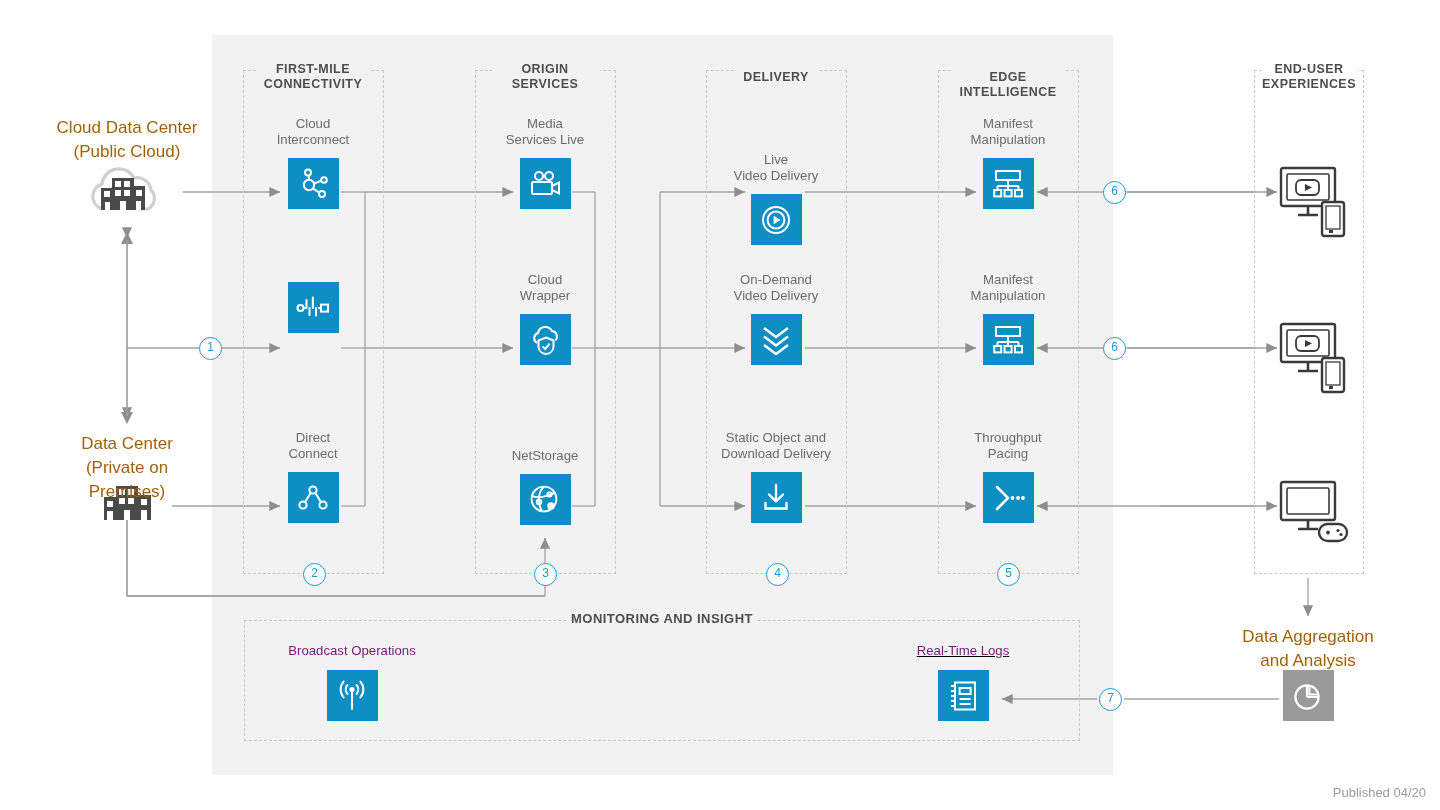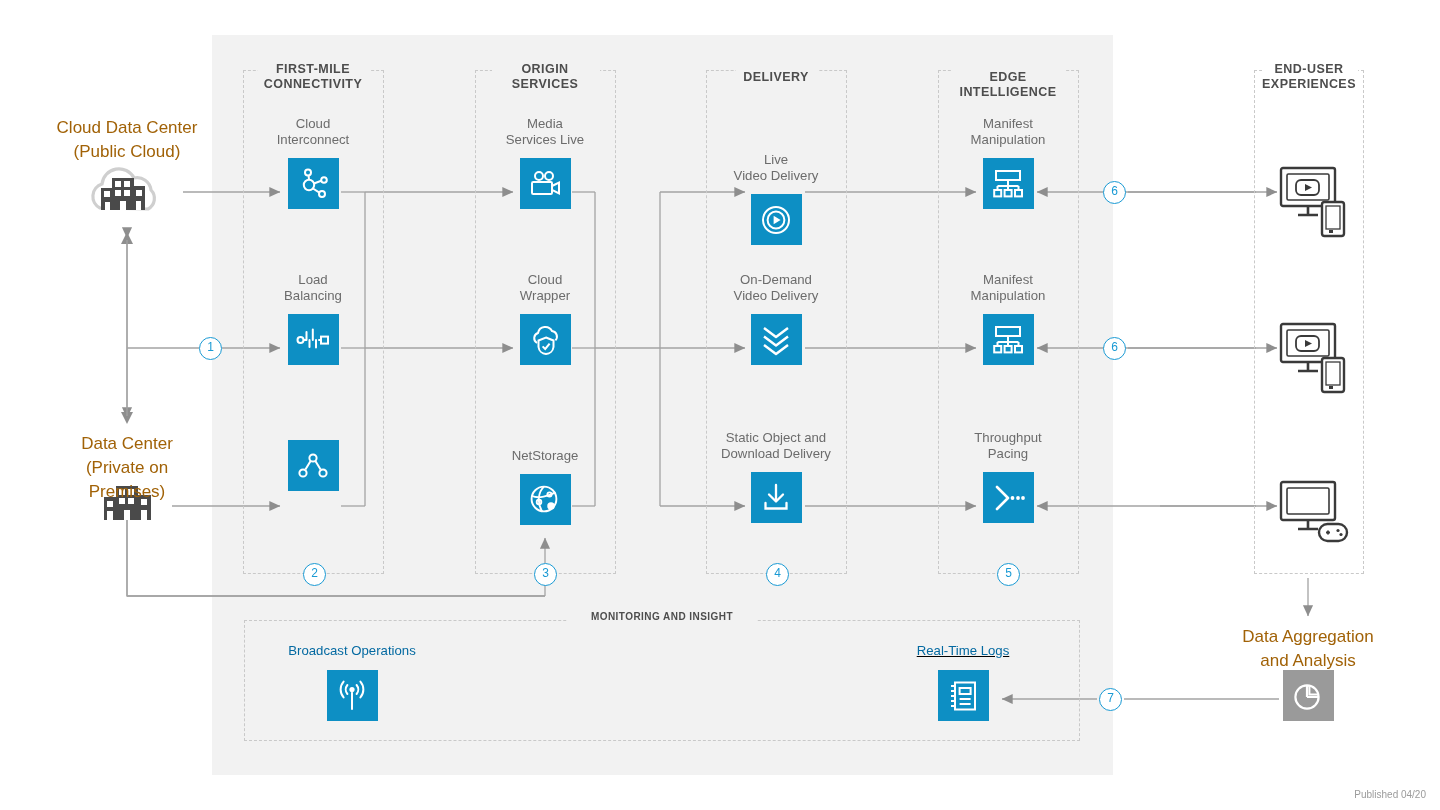--- a/index.html
+++ b/index.html
@@ -45,39 +45,39 @@
   
   .num{
     position:absolute;width:21px;height:21px;border-radius:50%;
     border:1.6px solid #1a9ad4;background:#ffffff;
     color:#1a9ad4;font-size:12px;line-height:19px;text-align:center;
     font-family:"Liberation Sans",sans-serif;
   }
 
   
   .mon-title{
-    position:absolute;font-size:10px;font-weight:bold;letter-spacing:.45px;
+    position:absolute;font-size:13px;font-weight:bold;letter-spacing:.45px;
     color:#4d4d4d;text-align:center;
   }
   .mon-node{position:absolute;width:190px;text-align:center;}
-  .mon-node .lbl{font-size:13.2px;color:#0369a1;line-height:16px;}
+  .mon-node .lbl{font-size:13.2px;color:#701a75;line-height:16px;}
   .mon-node .tile{
     width:51px;height:51px;margin:11px auto 0;background:#0d8fc4;
     display:flex;align-items:center;justify-content:center;
   }
 
   
   .free-label{
     position:absolute;text-align:center;font-size:17px;color:#a16207;
     line-height:24px;white-space:pre-line;
   }
 
   .footer{
     position:absolute;right:14px;bottom:10px;
-    font-size:10px;color:#9b9b9b;
+    font-size:13px;color:#9b9b9b;
   }
 </style>
 </head>
 <body>
 
 <div id="stage">
 
   <div class="panel-bg"></div>
 
   <svg id="svg-layer" viewBox="0 0 1440 810">
@@ -255,33 +255,33 @@
         <circle cx="13" cy="18" r="5.2"></circle>
         <circle cx="12" cy="5.5" r="3"></circle>
           <circle cx="28" cy="13" r="2.8"></circle>
           <circle cx="26" cy="27" r="3"></circle>
         <path d="M12.6,8.5 L13,12.8 M18,16.5 L25.2,13.8 M17,21.5 L23.4,25.6"></path>
       </svg>
     </div>
   </div>
 
   <div class="node" style="left:238px;top:272px;">
-    <div class="lbl">Load
-Balancing</div>
     <div class="tile">
       <svg width="34" height="34" viewBox="0 0 34 34" fill="none" stroke="#ffffff" stroke-width="2">
         <circle cx="4.5" cy="17" r="3"></circle>
         <rect x="25" y="13.6" width="7" height="7"></rect>
         <path d="M8,17 L10.5,17 M10.5,17 L10.5,9 M13.5,17 L13.5,24 M16.8,17 L16.8,6.5
                  M20,17 L20,24.5 M23,17 L25,17" stroke-linecap="round"></path>
       </svg>
     </div>
   </div>
 
   <div class="node" style="left:238px;top:430px;">
+    <div class="lbl">Direct
+Connect</div>
     <div class="tile">
       <svg width="34" height="34" viewBox="0 0 34 34" fill="none" stroke="#ffffff" stroke-width="2">
         <circle cx="17" cy="9" r="3.6"></circle>
           <circle cx="7" cy="24" r="3.6"></circle>
           <circle cx="27" cy="24" r="3.6"></circle>
         <path d="M14.6,12 L9.4,20.6 M19.4,12 L24.6,20.6"></path>
       </svg>
     </div>
   </div>
 

